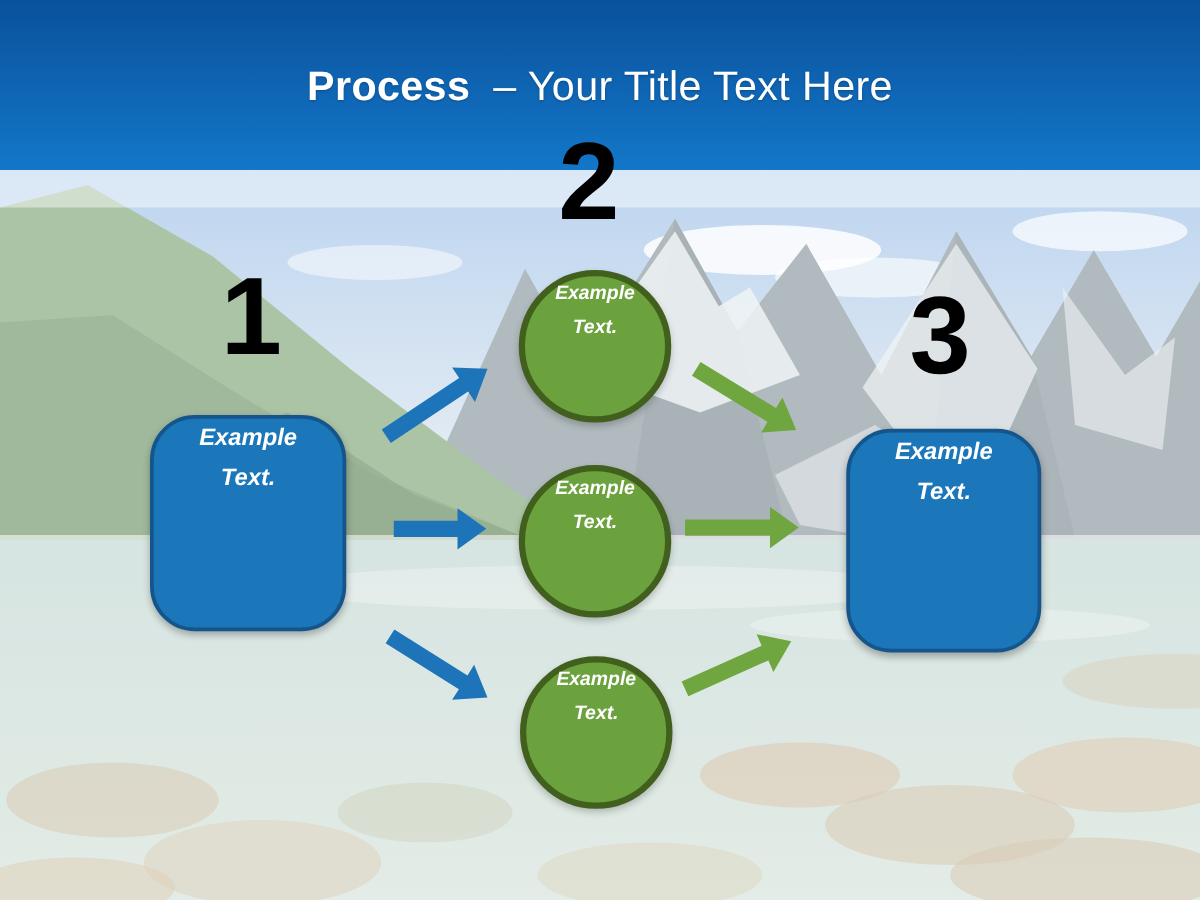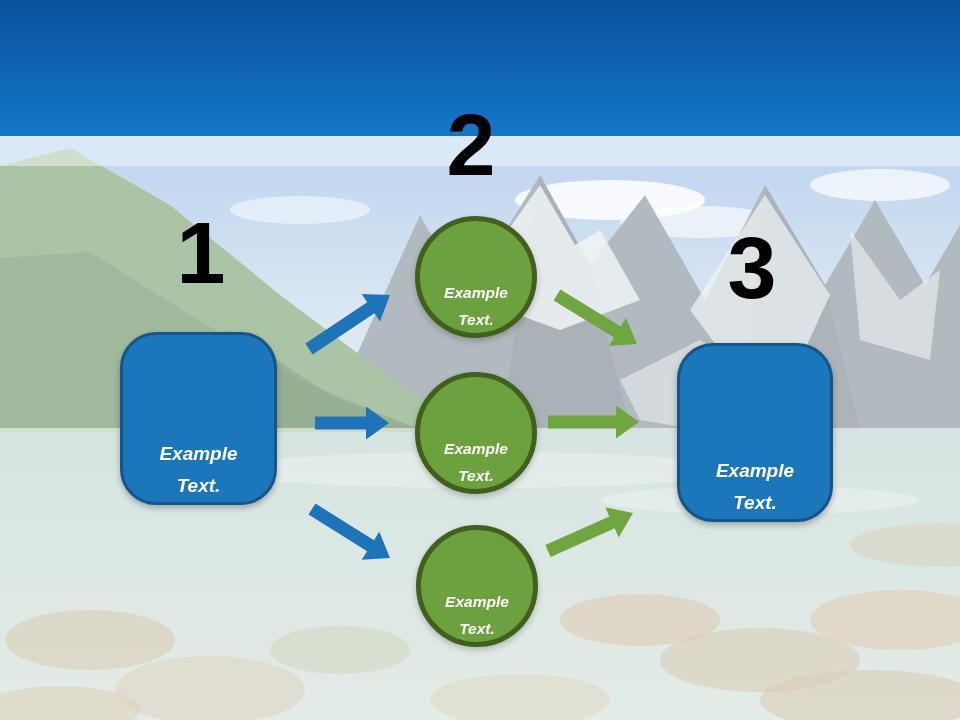--- a/index.html
+++ b/index.html
@@ -21,21 +21,21 @@
   .slide-title .rest{font-weight:normal;margin-left:9px;}
   .step{
     position:absolute;width:100px;text-align:center;
     font-size:88px;line-height:88px;font-weight:bold;color:var(--number_color);
   }
   #step1{left:151px;top:209px;}
   #step2{left:421px;top:101px;}
   #step3{left:702px;top:224px;}
   .node{
     position:absolute;box-sizing:border-box;
-    display:flex;flex-direction:column;align-items:center;justify-content:flex-end;
+    display:flex;flex-direction:column;align-items:center;justify-content:flex-start;
     color:var(--node_text);font-weight:bold;font-style:italic;text-align:center;
   }
   .box{
     background:var(--box_fill);border:3px solid var(--box_border);
     border-radius:36px;font-size:19px;line-height:32px;
     box-shadow:0 3px 6px rgba(0,0,0,.28);
   }
   #boxLeft{left:120px;top:332px;width:157px;height:173px;}
   #boxRight{left:677px;top:343px;width:156px;height:179px;}
   .circle{
@@ -91,20 +91,24 @@
     <ellipse cx="900" cy="620" rx="90" ry="30" fill="#d3b08a" opacity=".5"></ellipse>
     <ellipse cx="870" cy="700" rx="110" ry="30" fill="#c5ad8c" opacity=".5"></ellipse>
     <ellipse cx="520" cy="700" rx="90" ry="26" fill="#ccc0a0" opacity=".45"></ellipse>
     <ellipse cx="60" cy="710" rx="80" ry="24" fill="#d0b894" opacity=".5"></ellipse>
     <ellipse cx="940" cy="545" rx="90" ry="22" fill="#cbb392" opacity=".4"></ellipse>
     <rect x="0" y="136" width="960" height="584" fill="#ffffff" opacity=".32"></rect>
     <rect x="0" y="136" width="960" height="30" fill="#ffffff" opacity=".45"></rect>
   </svg>
 
   <div class="header-band"></div>
+  <div class="slide-title">
+    <span class="bold">Process</span>
+    <span class="rest">– Your Title Text Here</span>
+  </div>
 
   <div class="step" id="step1">1</div>
   <div class="step" id="step2">2</div>
   <div class="step" id="step3">3</div>
 
   <svg id="arrows" viewBox="0 0 960 720" xmlns="http://www.w3.org/2000/svg">
       <polygon points="312.6,354.4 374.5,313.2 380.0,321.5 390.0,295.0 361.7,294.0 367.3,302.3 305.4,343.6" fill="#1e74b9"></polygon>
       <polygon points="315.0,429.5 366.0,429.5 366.0,439.5 389.0,423.0 366.0,406.5 366.0,416.5 315.0,416.5" fill="#1e74b9"></polygon>
       <polygon points="308.5,514.5 367.1,551.3 361.7,559.7 390.0,558.0 379.3,531.8 374.0,540.3 315.5,503.5" fill="#1e74b9"></polygon>
       <polygon points="553.6,300.5 614.0,337.5 608.8,346.1 637.0,344.0 626.0,317.9 620.8,326.4 560.4,289.5" fill="#70a640"></polygon>

